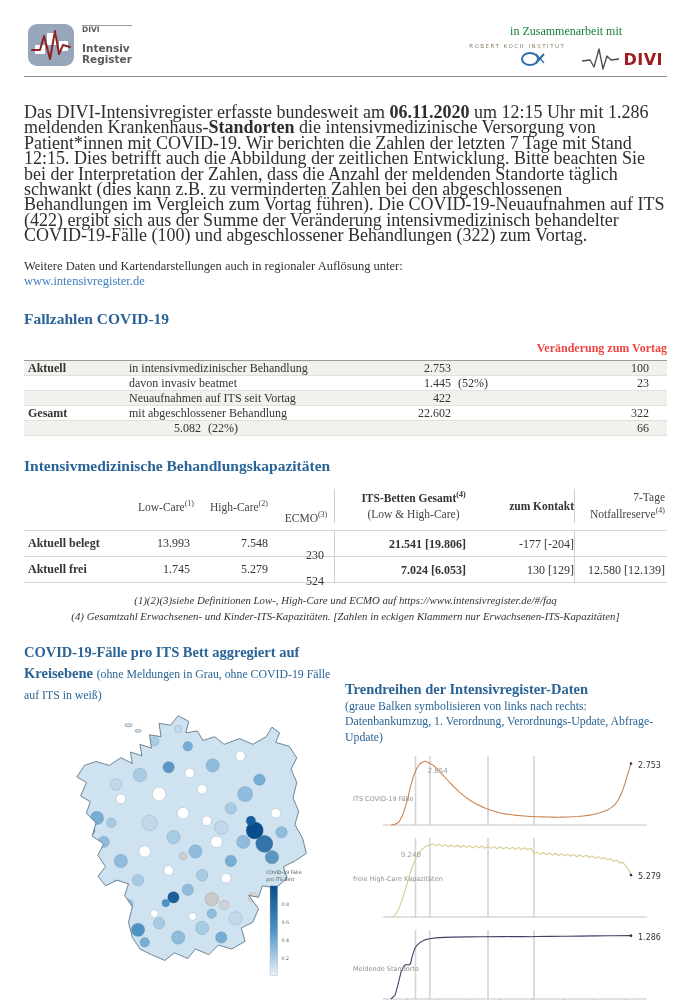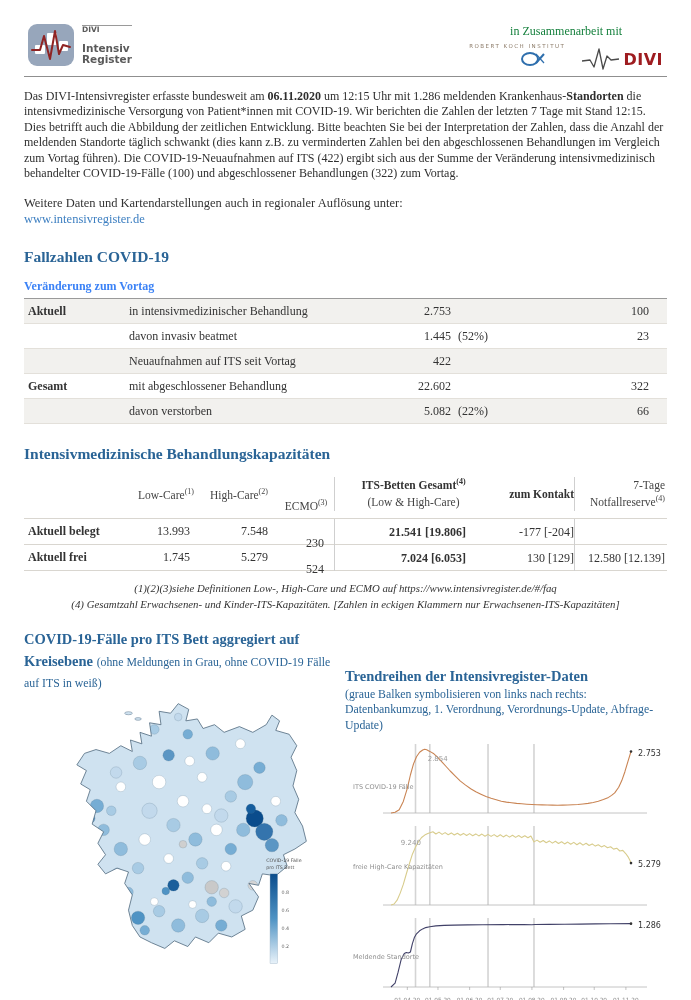--- a/index.html
+++ b/index.html
@@ -18,29 +18,29 @@
   .collab { font-size:12px; color:#15803d; margin-bottom:4px; }
   .partner-row { display:flex; align-items:center; gap:16px; justify-content:flex-end; }
   .rki-block { text-align:center; }
   .rki-name { font-family:"DejaVu Sans", sans-serif; font-size:5.5px; letter-spacing:1.5px; color:#8c7b68; }
   .divi-block { display:flex; align-items:center; gap:2px; }
   .divi-name { font-family:"DejaVu Sans", sans-serif; font-weight:bold; font-size:16px; color:#9e1c20; letter-spacing:.5px; }
   .hr { border:none; border-top:1px solid #8f8f8f; margin:2px 24px 0 24px; }
 
   
   .main { padding:0 24px; }
-  .intro { margin-top:12px; font-size:12px; line-height:15.4px; color:#2e2e2e; }
+  .intro { margin-top:28px; font-size:18px; line-height:15.4px; color:#2e2e2e; }
   .more { margin-top:15px; font-size:12.5px; line-height:15.4px; }
   .link { color:#3d7fc1; }
   h2.sec { margin-top:21px; font-size:15.5px; color:#2a6496; font-weight:bold; }
 
   
-  .vz-head { margin-top:13px; text-align:left; font-weight:bold; font-size:12px; color:#3b82f6; padding-bottom:4px; }
+  .vz-head { margin-top:13px; text-align:right; font-weight:bold; font-size:12px; color:#ef4444; padding-bottom:4px; }
   .t1 { border-top:1px solid #9a9a9a; }
-  .t1-row { display:flex; align-items:center; height:25px; font-size:12px; border-bottom:1px solid #e3e0da; }
+  .t1-row { display:flex; align-items:center; height:15px; font-size:12px; border-bottom:1px solid #e3e0da; }
   .t1-row.shade { background:#f2f1ee; }
   .t1-group { width:105px; font-weight:bold; padding-left:4px; }
   .t1-label { width:250px; }
   .t1-value { width:72px; text-align:right; }
   .t1-pct { width:62px; padding-left:7px; }
   .t1-change { flex:1; text-align:right; padding-right:18px; }
 
   
   .t2 { margin-top:10px; }
   .t2-head { display:flex; align-items:center; font-size:11.5px; color:#444; padding:2px 0 6px 0; }
@@ -158,21 +158,20 @@
       </div>
       <div class="t1-row">
         <span class="t1-group">Gesamt</span>
         <span class="t1-label">mit abgeschlossener Behandlung</span>
         <span class="t1-value">22.602</span>
         <span class="t1-pct"></span>
         <span class="t1-change">322</span>
       </div>
       <div class="t1-row shade">
         <span class="t1-group"></span>
-        <span class="t1-label">davon verstorben</span>
         <span class="t1-value">5.082</span>
         <span class="t1-pct">(22%)</span>
         <span class="t1-change">66</span>
       </div>
     </div>
 
     <h2 class="sec">Intensivmedizinische Behandlungskapazitäten</h2>
 
     <div class="t2">
       <div class="t2-head">

